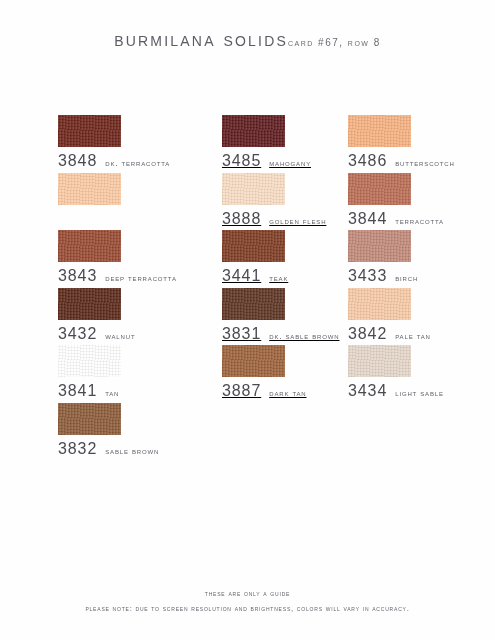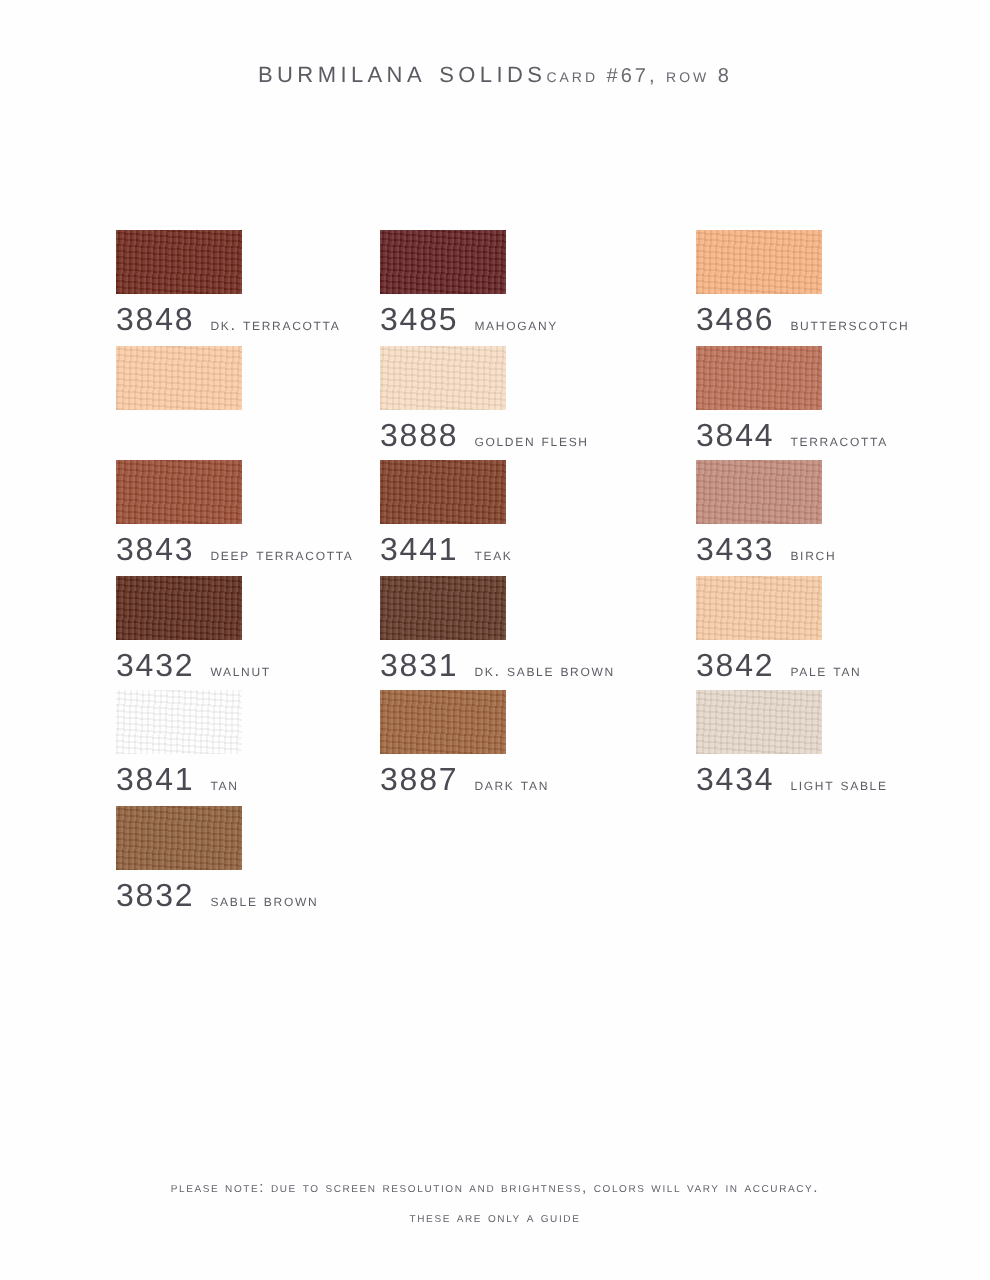--- a/index.html
+++ b/index.html
@@ -25,21 +25,21 @@
   
   .header {
     position: absolute;
     top: 28px;
     left: 0;
     width: 495px;
     text-align: center;
     white-space: nowrap;
   }
   .title-main {
-    font-size: 16px;
+    font-size: 20px;
     letter-spacing: 2.2px;
     color: #5b5b63;
     font-variant: small-caps;
     text-transform: lowercase;
     font-weight: 500;
   }
   .title-main::first-letter {
     font-size: 15.5px;
   }
   .title-sub {
@@ -62,21 +62,21 @@
   .grid-row {
     position: relative;
     height: 57.5px;
   }
   .cell {
     position: absolute;
     top: 0;
     width: 150px;
   }
   .cell.col-0 { left: 0px; }
-  .cell.col-1 { left: 132px; }
+  .cell.col-1 { left: 164px; text-decoration: underline; }
   .cell.col-2 { left: 290px; }
 
   .swatch {
     width: 63px;
     height: 32px;
     display: block;
     position: relative;
     overflow: hidden;
   }
   
@@ -225,17 +225,17 @@
       </div>
       <div class="grid-row">
         <div class="cell col-0">
           <div class="swatch" style="background: rgb(138, 90, 54);"></div>
           <div class="label"><span class="code">3832</span><span class="cname">Sable Brown</span></div>
         </div>
       </div>
     </div>
 
   <div class="footer">
+    <div class="footer-line">These are only a Guide</div>
     <div class="footer-line">Please Note:  Due to Screen Resolution and Brightness, colors will vary in Accuracy.</div>
-    <div class="footer-line">These are only a Guide</div>
   </div>
 
 </div>
 
 </body></html>

